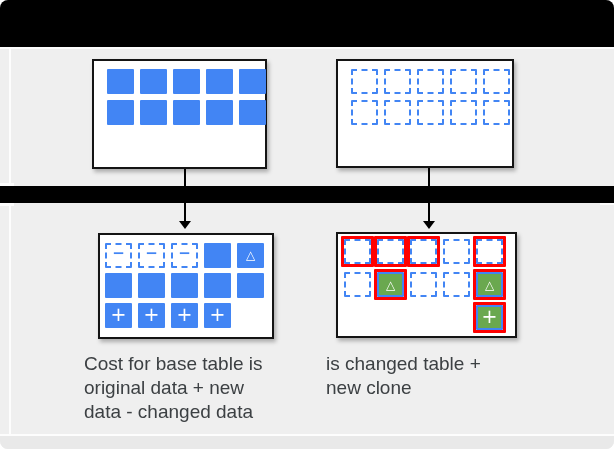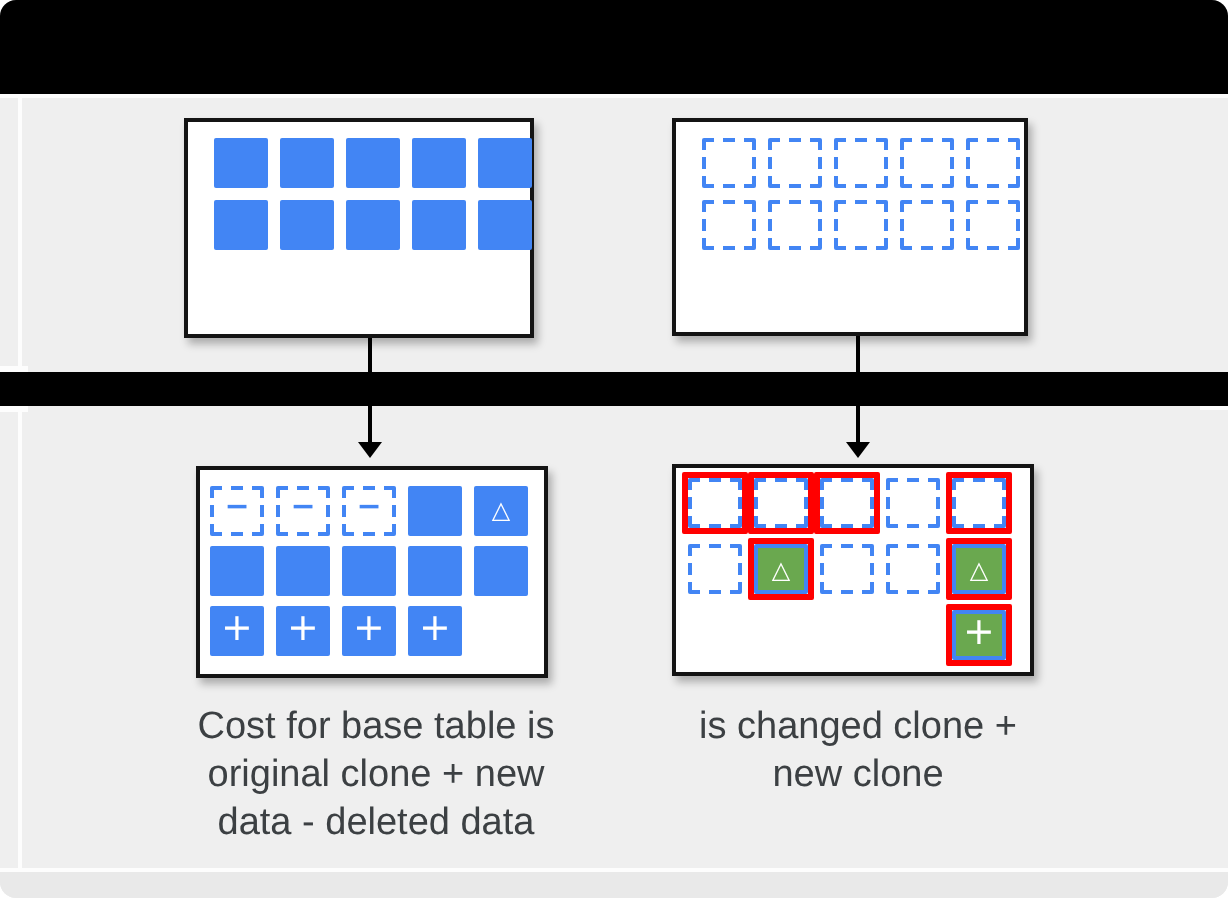--- a/index.html
+++ b/index.html
@@ -47,21 +47,21 @@
 
   
   .arrow-line{position:absolute;width:2px;background:#000;z-index:3;}
   .arrow-head{
     position:absolute;width:0;height:0;z-index:5;
     border-left:6px solid transparent;border-right:6px solid transparent;
     border-top:8px solid #000;
   }
 
   .caption{
-    position:absolute;z-index:5;text-align:center;
+    position:absolute;z-index:5;
     color:#3c4043;font-size:19px;line-height:24px;
   }
 </style>
 </head>
 <body>
 
 <div id="frame">
 
   <div class="abs blackbar" style="left:0;top:0;width:614px;height:47px;"></div>
   <div class="abs wline" style="left:0;top:47px;width:614px;height:2px;"></div>
@@ -272,21 +272,21 @@
             <div class="sq green">
               <span class="glyph white plus">+</span>
             </div>
           </div>
         </div>
       </div>
   </div>
 
   <div class="caption" style="left:84px;top:352px;width:208px;">
       <div>Cost for base table is</div>
-      <div>original clone + new</div>
-      <div>data - deleted data</div>
+      <div>original data + new</div>
+      <div>data - changed data</div>
     </div>
   <div class="caption" style="left:326px;top:352px;width:206px;">
-      <div>is changed clone +</div>
+      <div>is changed table +</div>
       <div>new clone</div>
     </div>
 
 </div>
 
 </body></html>

